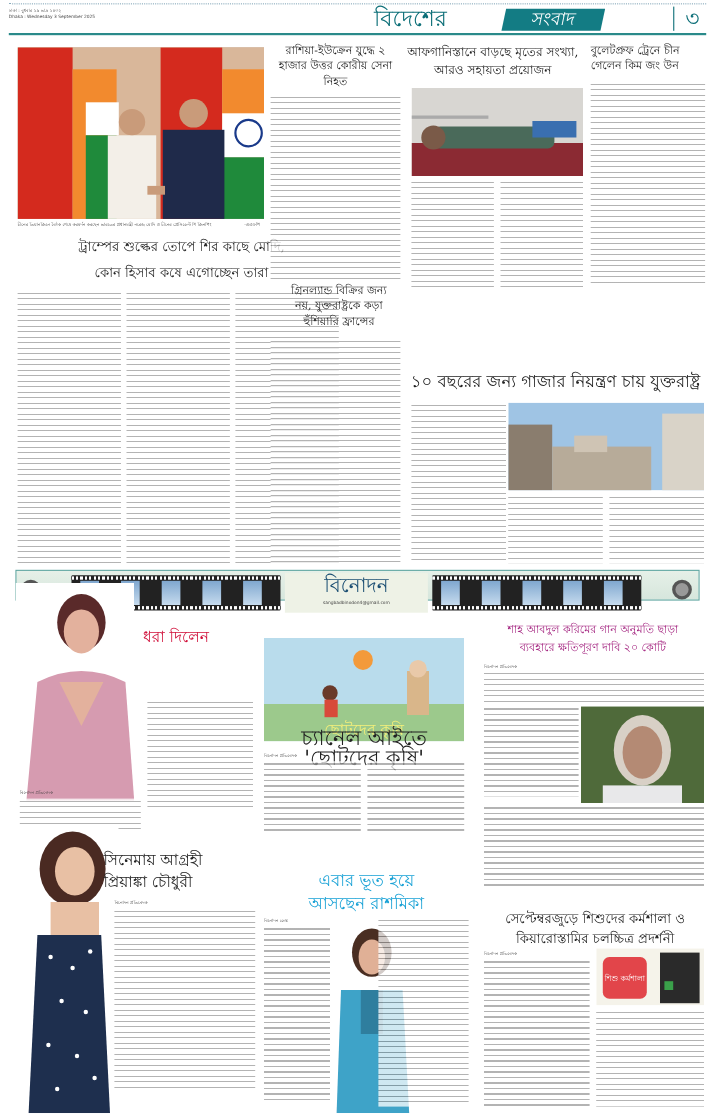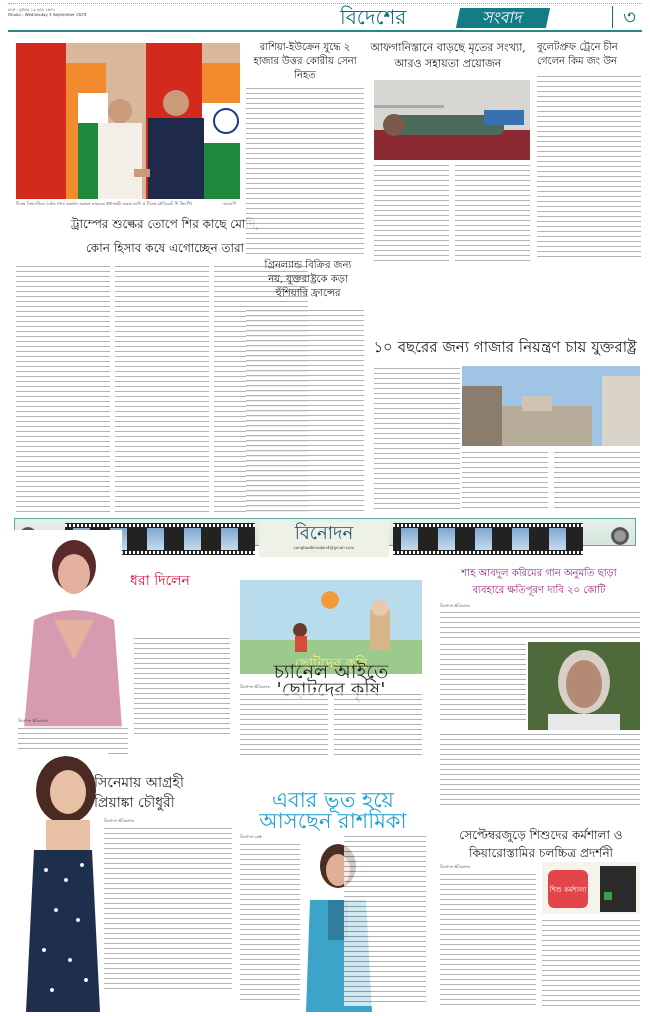--- a/index.html
+++ b/index.html
@@ -202,21 +202,21 @@
       </g>
   </svg>
 </div>
 <div class="abs head-big" style="left:94px;top:772px;width:140px;font-size:14px;line-height:20px;text-align:left">
   <div>সিনেমায় আগ্রহী</div>
   <div>প্রিয়াঙ্কা চৌধুরী</div>
 </div>
 <div class="abs byline" style="left:104px;top:818px">বিনোদন প্রতিবেদক</div>
 <div class="abs col-text" style="left:104px;top:826px;width:128px;height:166px"></div>
 
-<div class="abs bluehead" style="left:240px;top:790px;width:186px;font-size:21px;line-height:21px">
+<div class="abs bluehead" style="left:240px;top:790px;width:186px;font-size:15px;line-height:21px">
   <div>এবার ভূত হয়ে</div>
   <div>আসছেন রাশমিকা</div>
 </div>
 <div class="abs byline" style="left:240px;top:834px">বিনোদন ডেস্ক</div>
 <div class="abs col-text" style="left:240px;top:842px;width:62px;height:160px"></div>
 <div class="abs photo" style="left:300px;top:840px;width:76px;height:172px">
   <svg width="76" height="172">
     <rect width="76" height="172" fill="#fff"></rect>
     <ellipse cx="38" cy="26" rx="18" ry="22" fill="#4a2e22"></ellipse>
     <ellipse cx="38" cy="30" rx="12" ry="16" fill="#e0b096"></ellipse>

